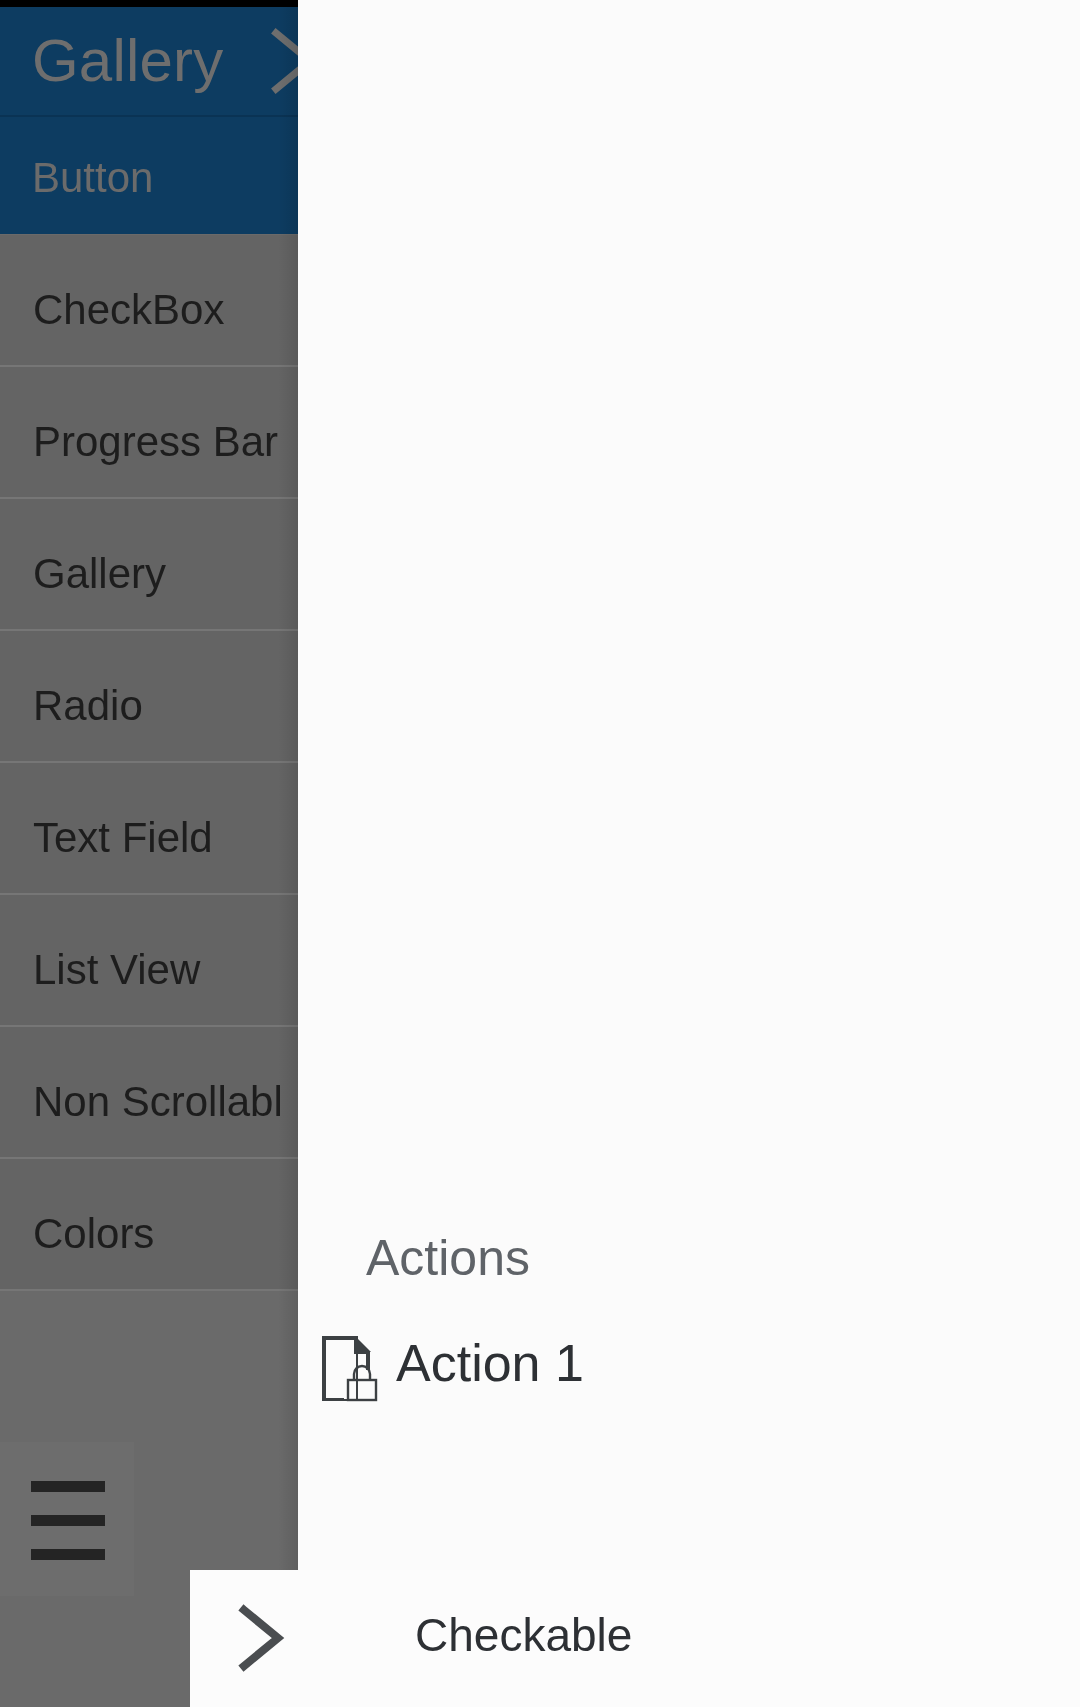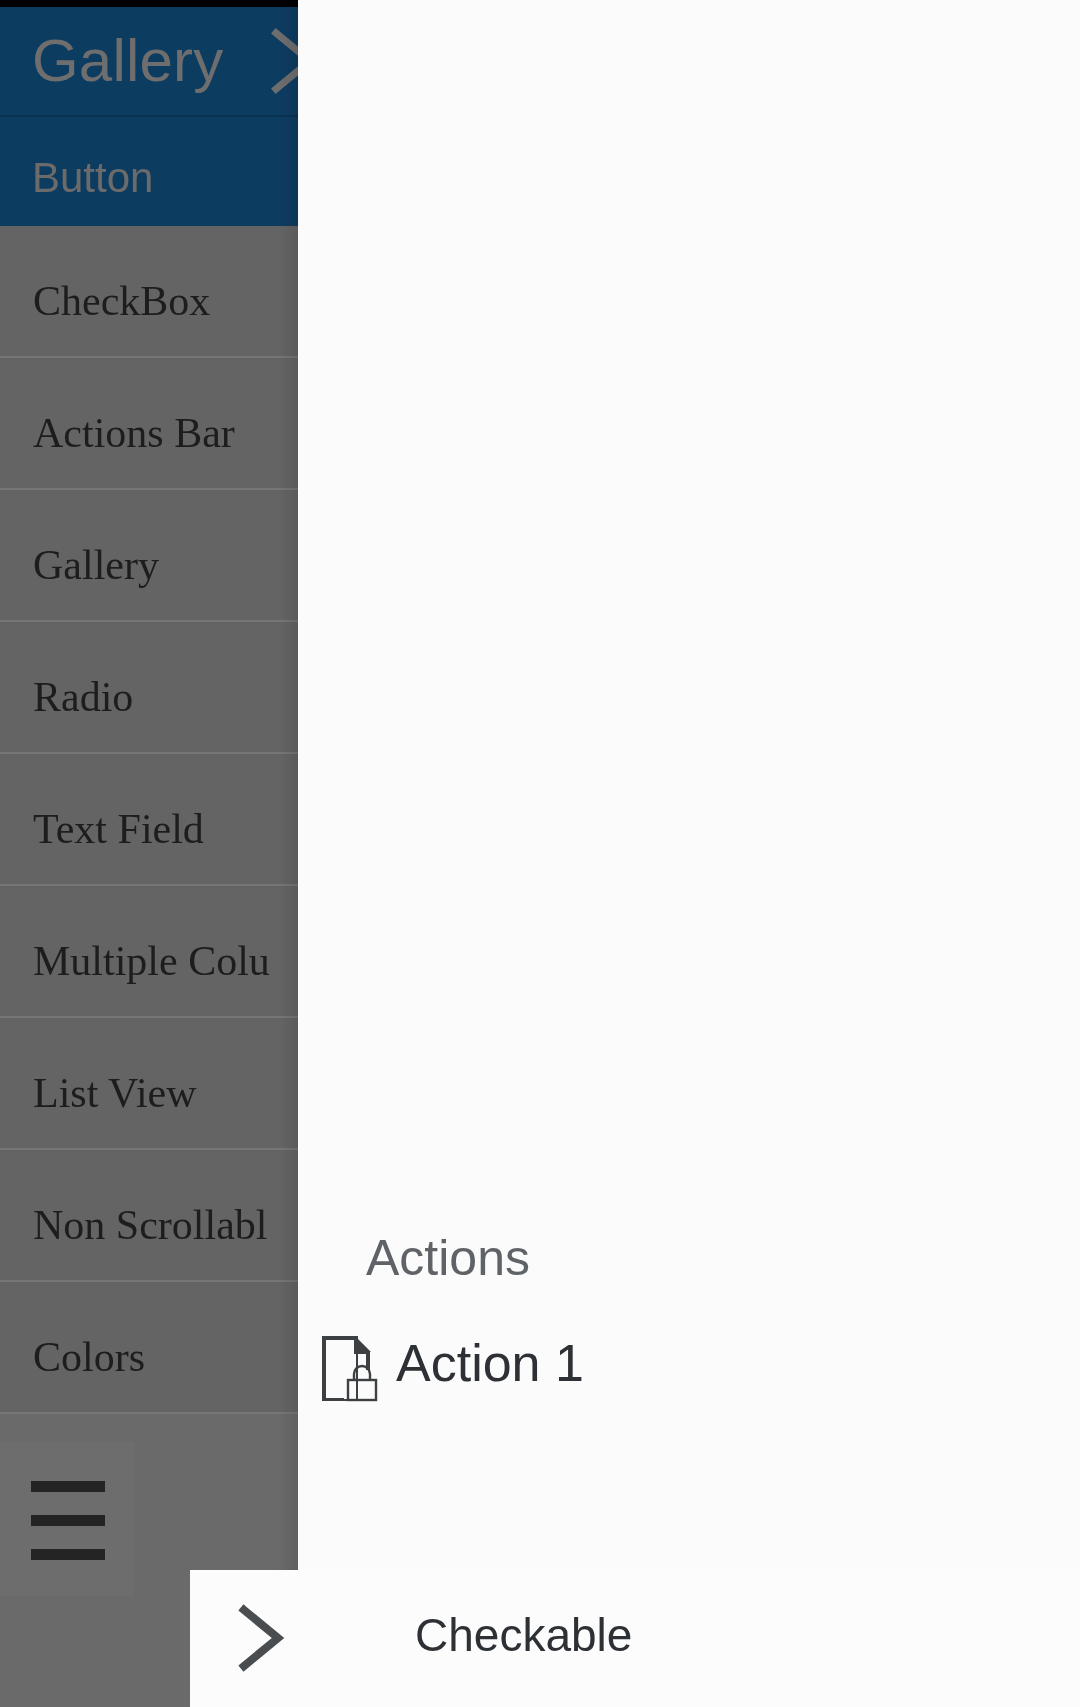--- a/index.html
+++ b/index.html
@@ -83,23 +83,22 @@
     left: 32px;
     top: 36px;
     font-size: 42px;
     line-height: 50px;
     color: #6b6b6b;
     white-space: nowrap;
   }
 
   .drawer-list {
     position: absolute;
-    left: 0; top: 226px;
+    left: 0; top: 235px;
     width: 334px;
-    font-family: Liberation Serif, serif;
   }
   .drawer-item {
     position: relative;
     width: 298px;
     height: 132px;
     box-sizing: border-box;
     border-bottom: 2px solid #767676;
     background: #646464;
   }
   .drawer-item .label {
@@ -251,33 +250,30 @@
 
     <div class="drawer-selected">
       <span class="label">Button</span>
     </div>
 
     <div class="drawer-list">
       <div class="drawer-item">
         <span class="label">CheckBox</span>
       </div>
       <div class="drawer-item">
-        <span class="label">Actions Bar</span>
+        <span class="label">Progress Bar</span>
       </div>
       <div class="drawer-item">
         <span class="label">Gallery</span>
       </div>
       <div class="drawer-item">
         <span class="label">Radio</span>
       </div>
       <div class="drawer-item">
         <span class="label">Text Field</span>
-      </div>
-      <div class="drawer-item">
-        <span class="label">Multiple Colu</span>
       </div>
       <div class="drawer-item">
         <span class="label">List View</span>
       </div>
       <div class="drawer-item">
         <span class="label">Non Scrollabl</span>
       </div>
       <div class="drawer-item">
         <span class="label">Colors</span>
       </div>

